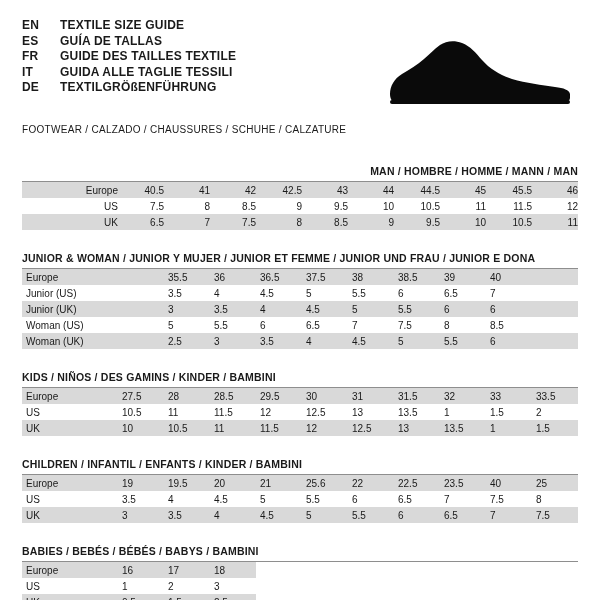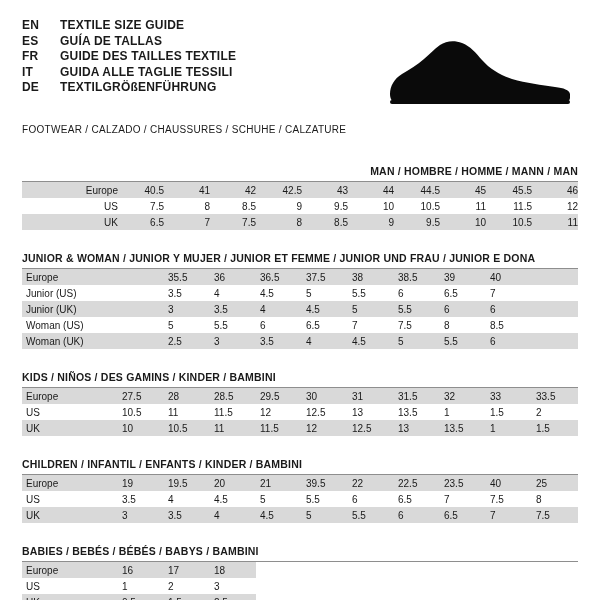--- a/index.html
+++ b/index.html
@@ -320,21 +320,21 @@
     <div class="group-title">CHILDREN / INFANTIL / ENFANTS / KINDER / BAMBINI</div>
     <div class="rule"></div>
     <table class="sizes">
       <tbody>
         <tr class="shade">
           <td class="label">Europe</td>
           <td>19</td>
           <td>19.5</td>
           <td>20</td>
           <td>21</td>
-          <td>39.5</td>
+          <td>25.6</td>
           <td>22</td>
           <td>22.5</td>
           <td>23.5</td>
           <td>40</td>
           <td>25</td>
         </tr>
         <tr>
           <td class="label">US</td>
           <td>3.5</td>
           <td>4</td>

